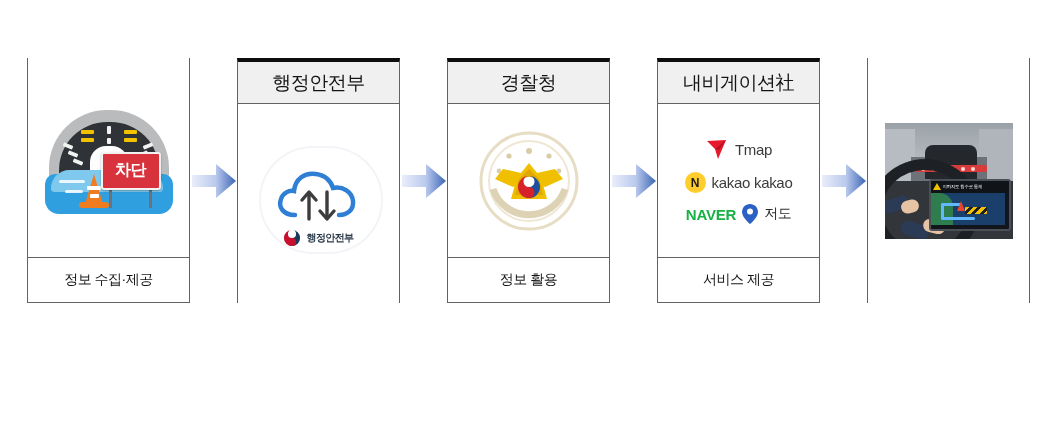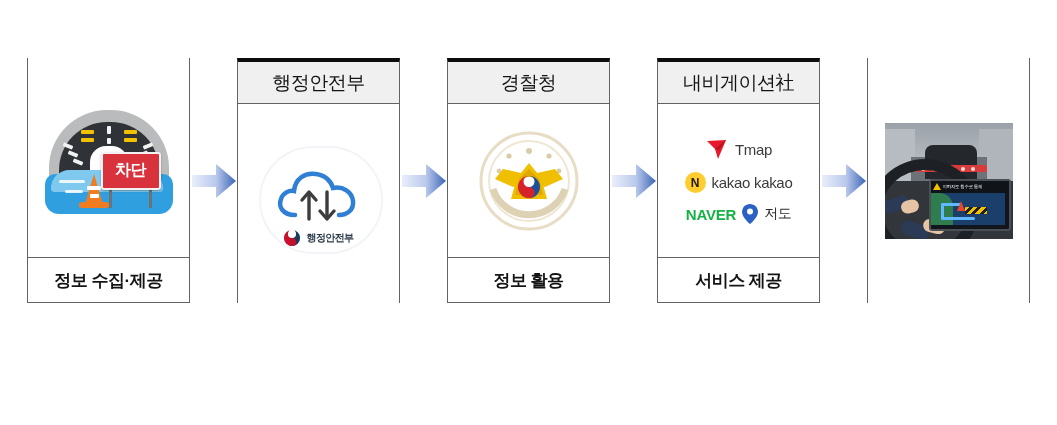--- a/index.html
+++ b/index.html
@@ -78,25 +78,24 @@
   .card-footer {
     height: 46px;
     box-sizing: border-box;
     border: 1px solid #636363;
     background: #ffffff;
     display: flex;
     align-items: center;
     justify-content: center;
   }
   .card-footer-label {
-    font-size: 17px;
+    font-size: 14px;
     color: #141414;
     letter-spacing: -0.5px;
     white-space: nowrap;
-    font-weight: bold;
   }
 
   
   .connector {
     width: 47px;
     height: 245px;
     flex: 0 0 auto;
     display: flex;
     align-items: center;
     justify-content: center;

